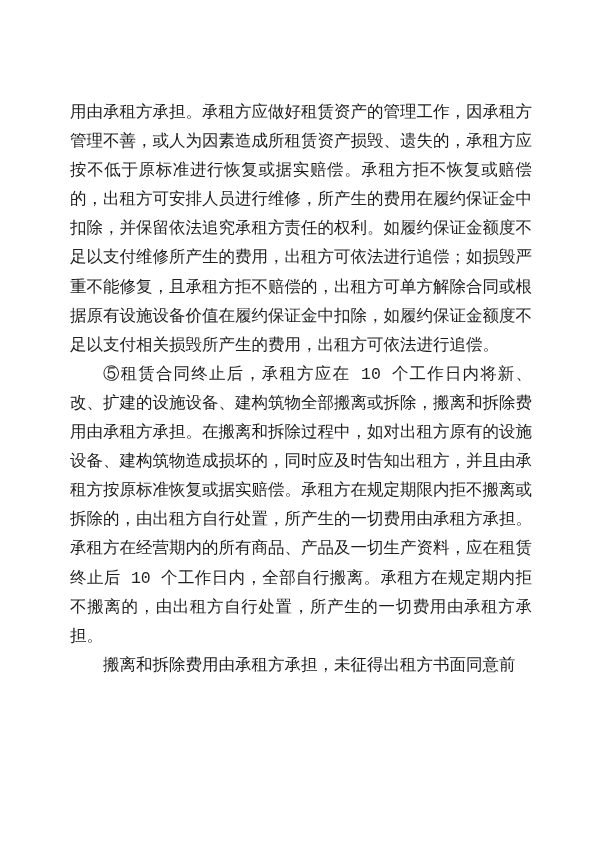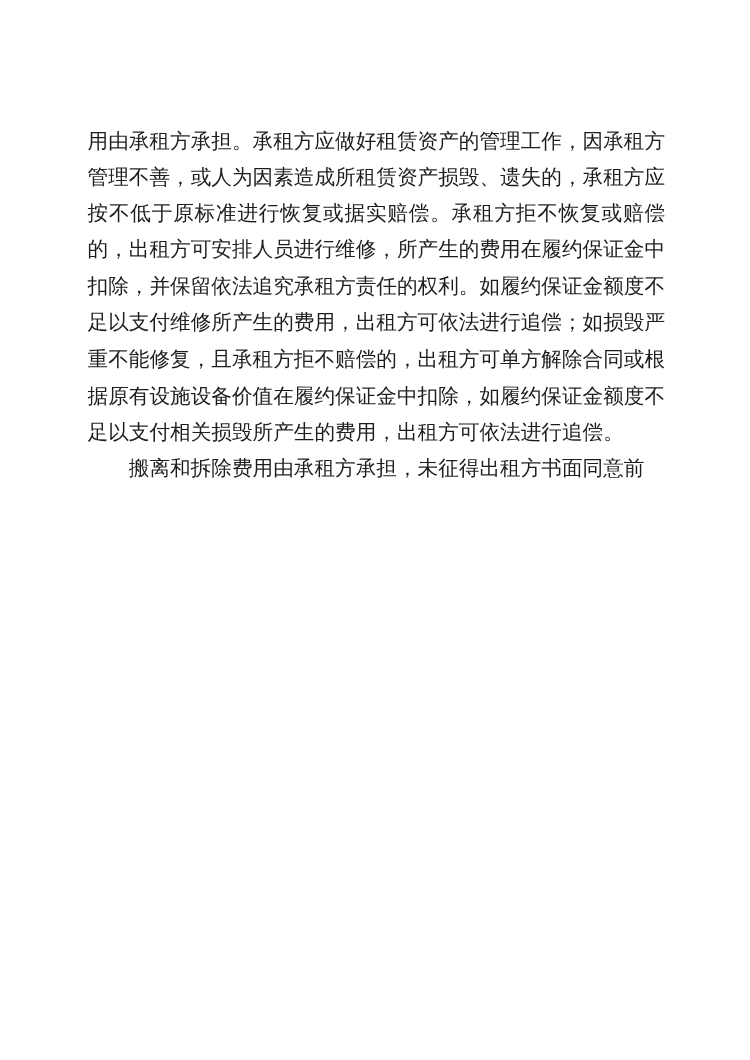--- a/index.html
+++ b/index.html
@@ -19,33 +19,34 @@
   }
   .text-block {
     position: absolute;
     left: 70px;
     top: 98px;
     width: 462px;
   }
   .para {
     margin: 0;
     padding: 0;
-    font-family: Liberation Serif, serif;
+    font-family: Liberation Mono, monospace;
     font-size: 16.5px;
     line-height: 29.1px;
     color: #1d1d1d;
     text-align: justify;
     text-justify: inter-ideograph;
     word-break: normal;
   }
   .para.indent {
     text-indent: 33px;
   }
 </style>
 </head>
 <body>
 
 <div class="page">
   <div class="text-block">
     <p class="para">用由承租方承担。承租方应做好租赁资产的管理工作，因承租方管理不善，或人为因素造成所租赁资产损毁、遗失的，承租方应按不低于原标准进行恢复或据实赔偿。承租方拒不恢复或赔偿的，出租方可安排人员进行维修，所产生的费用在履约保证金中扣除，并保留依法追究承租方责任的权利。如履约保证金额度不足以支付维修所产生的费用，出租方可依法进行追偿；如损毁严重不能修复，且承租方拒不赔偿的，出租方可单方解除合同或根据原有设施设备价值在履约保证金中扣除，如履约保证金额度不足以支付相关损毁所产生的费用，出租方可依法进行追偿。</p>
+    <p class="para indent">⑤租赁合同终止后，承租方应在 10 个工作日内将新、改、扩建的设施设备、建构筑物全部搬离或拆除，搬离和拆除费用由承租方承担。在搬离和拆除过程中，如对出租方原有的设施设备、建构筑物造成损坏的，同时应及时告知出租方，并且由承租方按原标准恢复或据实赔偿。承租方在规定期限内拒不搬离或拆除的，由出租方自行处置，所产生的一切费用由承租方承担。承租方在经营期内的所有商品、产品及一切生产资料，应在租赁终止后 10 个工作日内，全部自行搬离。承租方在规定期内拒不搬离的，由出租方自行处置，所产生的一切费用由承租方承担。</p>
     <p class="para indent">搬离和拆除费用由承租方承担，未征得出租方书面同意前</p>
   </div>
 </div>
 
 </body></html>

